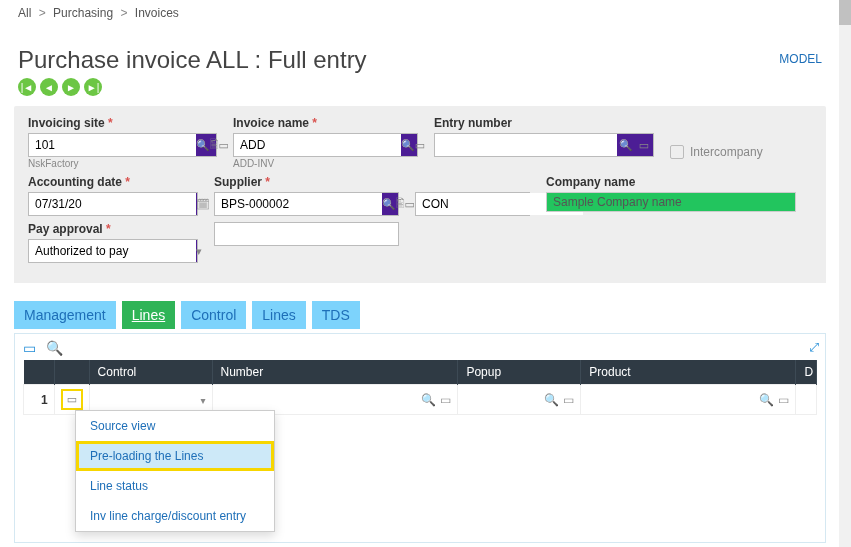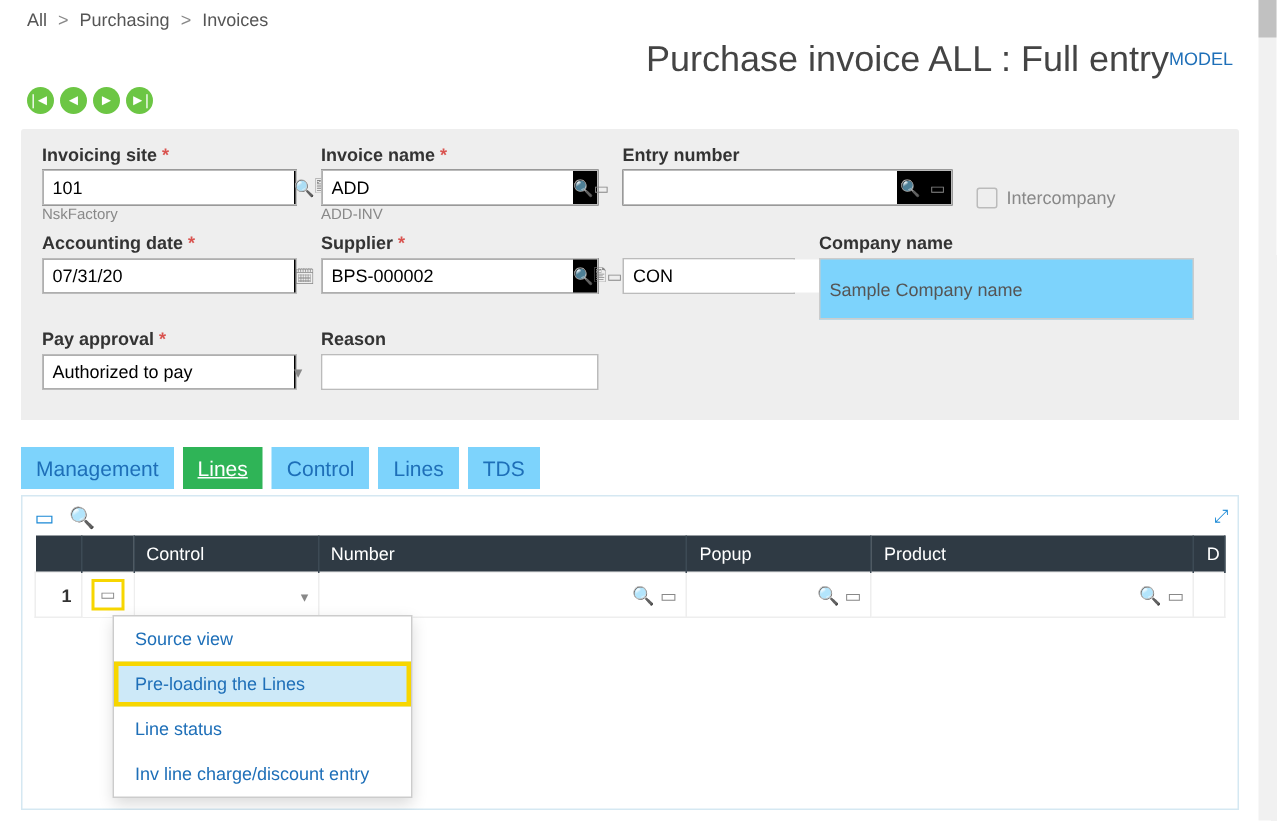--- a/index.html
+++ b/index.html
@@ -5,37 +5,37 @@
   * { box-sizing: border-box; margin: 0; padding: 0; }
   body { font-family: "Segoe UI", Arial, sans-serif; font-size: 12px; color: #333; background: #fff; }
   .page { width: 840px; margin: 0; position: relative; }
   .scrollbar { position: absolute; right: 0; top: 0; width: 12px; height: 547px; background: #f1f1f1; }
   .scrollbar::before { content:""; position:absolute; top:0; left:0; right:0; height:25px; background:#c1c1c1; border-radius:0; }
 
   .breadcrumb { padding: 6px 18px 0 18px; font-size: 12px; color: #555; }
   .breadcrumb .sep { margin: 0 4px; color: #888; }
   .breadcrumb a { color:#555; text-decoration:none; }
 
-  .header-row { display:flex; justify-content:flex-end; align-items:flex-start; padding: 6px 18px 4px 18px; }
+  .header-row { display:flex; justify-content:space-between; align-items:flex-start; padding: 6px 18px 4px 18px; margin-top: 20px; }
   .page-title { font-size: 24px; font-weight: 300; color: #444; }
   .model-link { font-size: 12px; color:#1e6fb8; margin-top:6px; }
 
   .nav-circles { padding: 0 18px 10px 18px; display:flex; gap:4px; }
   .navc { width:18px; height:18px; border-radius:50%; background:#6cc644; display:flex; align-items:center; justify-content:center; color:#fff; font-size:10px; cursor:pointer; }
 
   .form-block { background:#eeeeee; margin: 0 14px; padding: 10px 14px 14px 14px; border-top-left-radius:2px; border-top-right-radius:2px; }
   .form-row { display:flex; gap:16px; margin-bottom:6px; flex-wrap:wrap; }
   .field { display:flex; flex-direction:column; }
   .label { font-size:12px; color:#333; font-weight:600; margin-bottom:3px; }
   .req::after { content:" *"; color:#d9534f; font-weight:bold; }
   .sublabel { font-size:10px; color:#888; text-align:left; margin-top:1px; }
-  .input-wrap { display:flex; align-items:center; background:#000000; border:1px solid #bbb; height:24px; }
+  .input-wrap { display:flex; align-items:center; background:#4c1d95; border:1px solid #bbb; height:24px; }
   .input-wrap input { border:none; outline:none; padding:2px 6px; font-size:12px; height:100%; flex:1; }
   .input-wrap .icn { width:18px; text-align:center; color:#888; font-size:11px; cursor:pointer; }
-  .readonly { background:#7dd3fc; border:1px solid #ccc; height:41px; display:flex; align-items:center; padding:0 6px; color:#555; font-size:12px; }
+  .readonly { background:#22c55e; border:1px solid #ccc; height:20px; display:flex; align-items:center; padding:0 6px; color:#555; font-size:12px; }
   .chk-wrap { display:flex; align-items:center; gap:6px; color:#888; margin-top:18px; }
   .chk { width:14px; height:14px; border:1px solid #bbb; border-radius:2px; }
 
   .tabs { margin: 18px 14px 0 14px; display:flex; gap:6px; }
   .tab { padding:6px 10px; background:#7dd3fc; color:#1e6fb8; font-size:14px; cursor:pointer; }
   .tab.active { background:#2fb457; color:#fff; text-decoration:underline; }
 
   .lines-panel { margin: 4px 14px 0 14px; border:1px solid #d5e8f2; padding:6px 8px 0 8px; position:relative; min-height:210px; }
   .panel-top { display:flex; gap:10px; align-items:center; padding-bottom:4px; }
   .panel-top .ticon { color:#1e8bd6; font-size:14px; cursor:pointer; }
@@ -75,21 +75,21 @@
 
   <div class="nav-circles">
     <div class="navc">|◄</div>
     <div class="navc">◄</div>
     <div class="navc">►</div>
     <div class="navc">►|</div>
   </div>
 
   <div class="form-block">
     <div class="form-row">
-      <div class="field" style="width:170px">
+      <div class="field" style="width:189px">
         <span class="label req">Invoicing site</span>
         <div class="input-wrap">
           <input value="101" style="">
           <span class="icn">🔍</span>
           <span class="icn">🖺</span>
           <span class="icn">▭</span>
         </div>
         <span class="sublabel">NskFactory</span>
       </div>
       <div class="field" style="width:185px">
@@ -148,21 +148,20 @@
 
     <div class="form-row">
       <div class="field" style="width:170px">
         <span class="label req">Pay approval</span>
         <div class="input-wrap">
           <input value="Authorized to pay" style="">
           <span class="icn">▾</span>
         </div>
       </div>
       <div class="field" style="width:185px">
-        <span class="label">Reason</span>
         <div class="input-wrap">
           <input style="">
         </div>
       </div>
     </div>
   </div>
 
   <div class="tabs">
     <div class="tab">Management</div>
     <div class="tab active">Lines</div>

